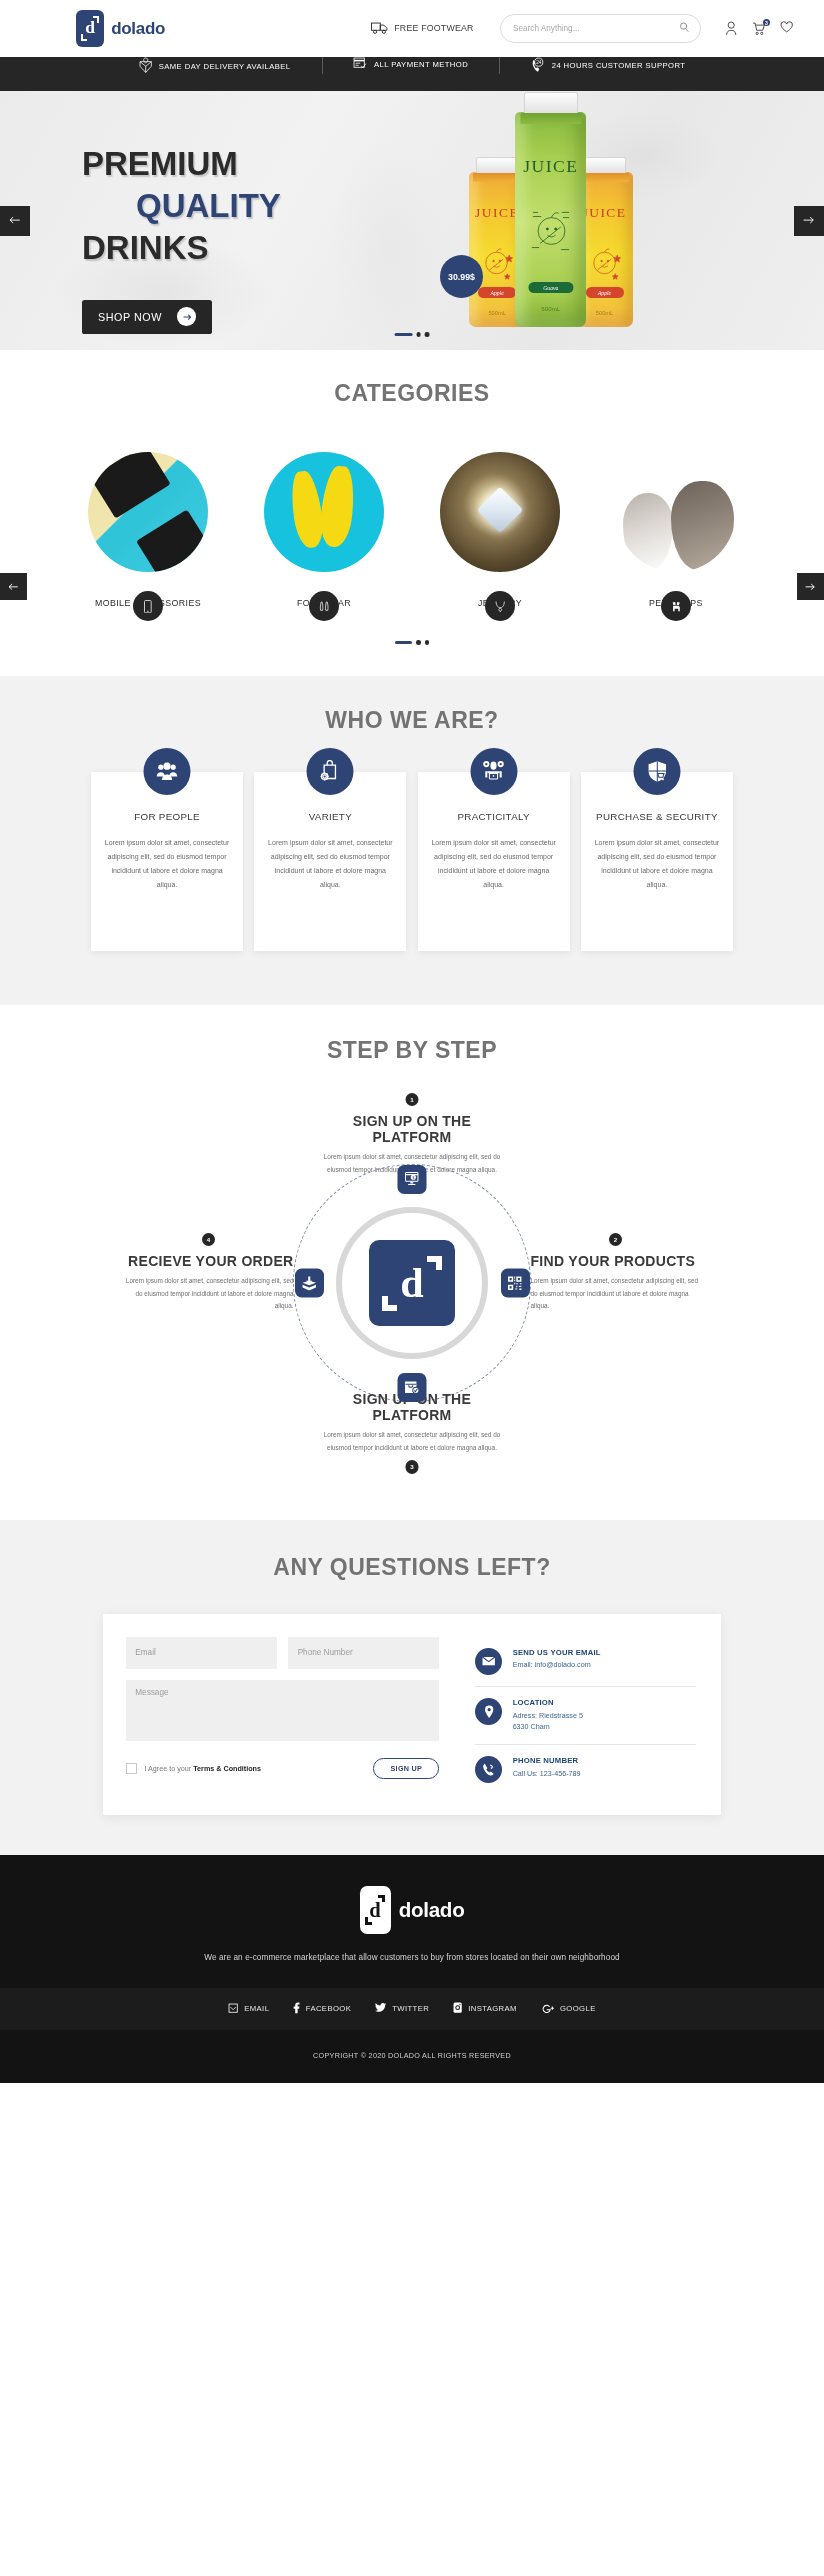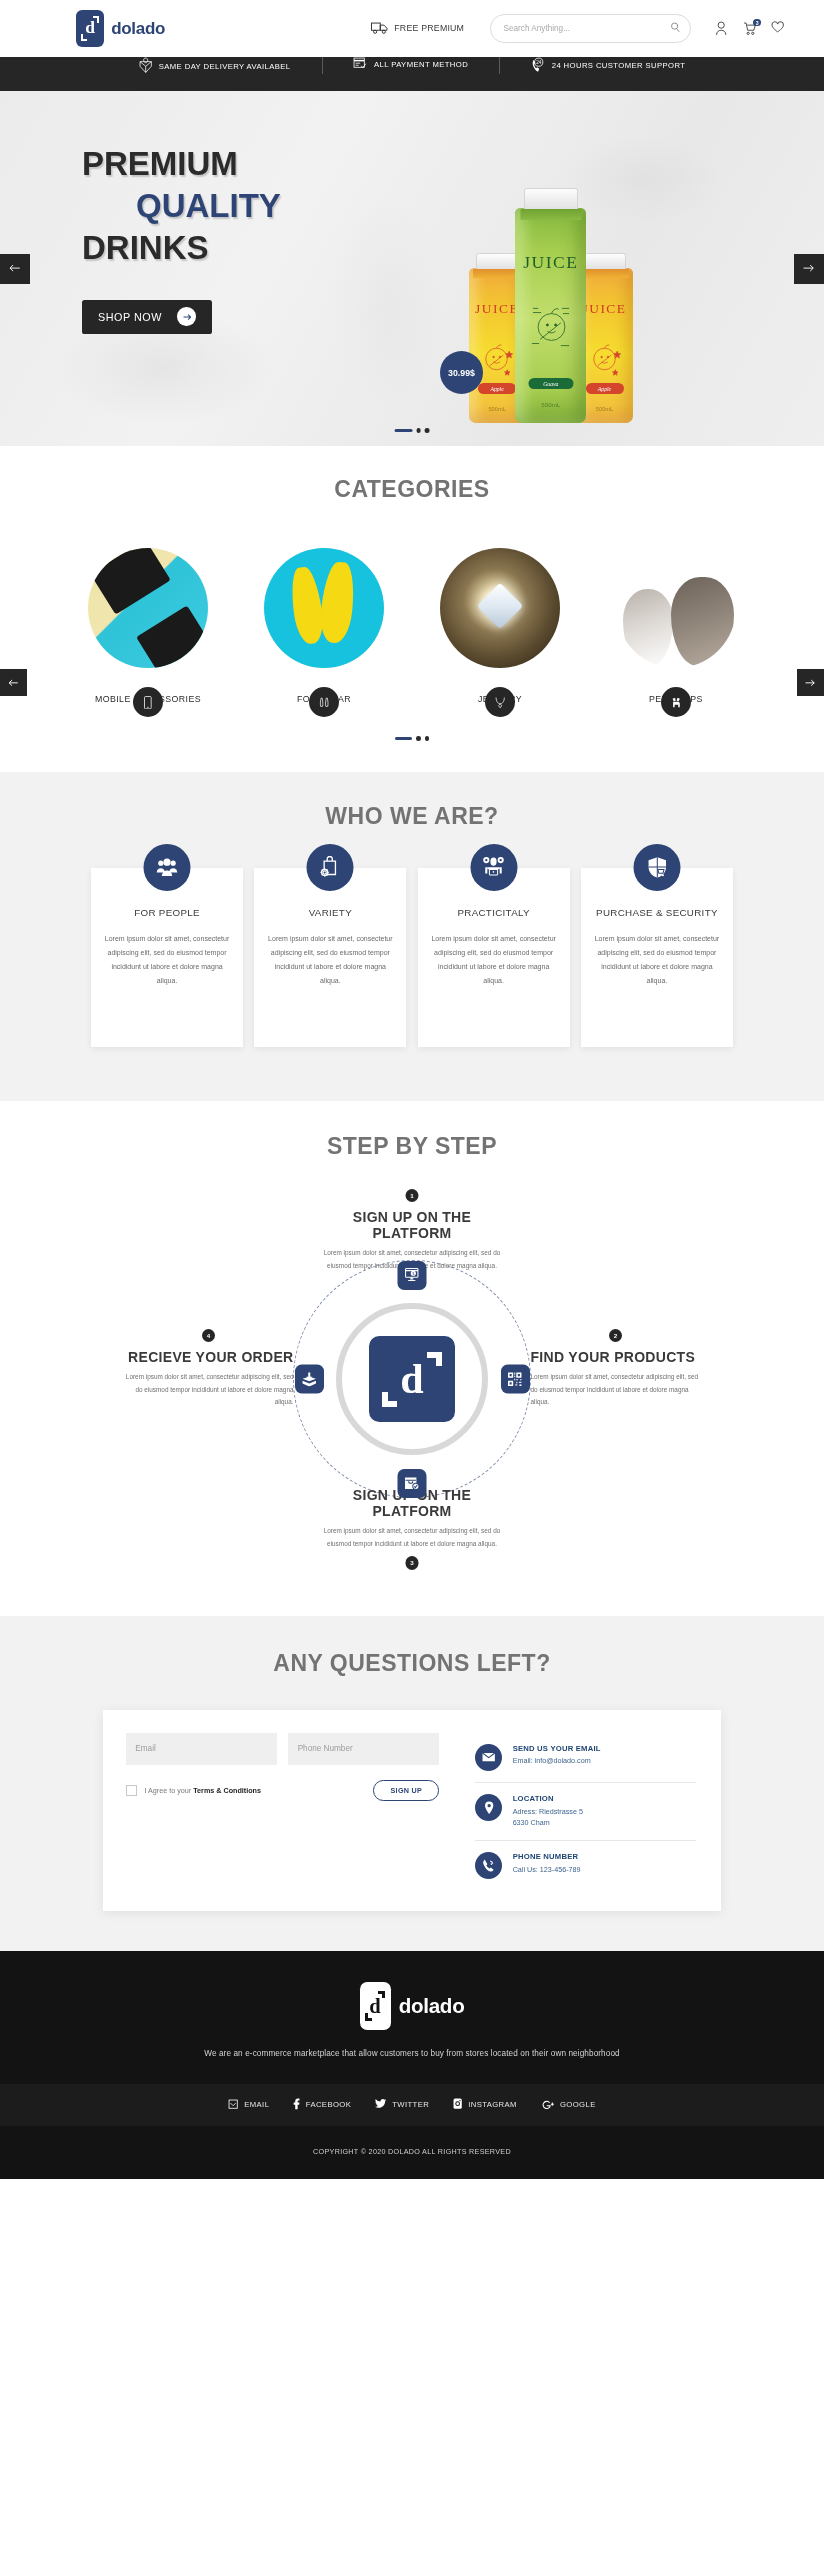--- a/index.html
+++ b/index.html
@@ -78,21 +78,21 @@
     height: 34px; background: #262626;
     display: flex; align-items: flex-start; justify-content: center;
     gap: 1px;
   }
   .tb-item { display: flex; align-items: center; gap: 6.7px; color: #fff; }
   .tb-item .label { font-size: 7.7px; letter-spacing: 0.4px; font-weight: 400; }
   .tb-div { width: 0.5px; height: 16.5px; background: #5a5a5a; margin: 0 30px; }
 
   
   .hero {
-    height: 355px; position: relative; overflow: hidden;
+    height: 259px; position: relative; overflow: hidden;
     background: linear-gradient(120deg, #ebebeb 0%, #f2f2f2 35%, #e8e8e8 70%, #efefef 100%);
     padding-left: 40px;
   }
   .hero::after {
     content: ""; position: absolute; inset: 0;
     background:
       radial-gradient(ellipse 155px 82px at 20% 78%, rgba(150,150,150,.13), transparent 70%),
       radial-gradient(ellipse 113px 62px at 78% 25%, rgba(160,160,160,.10), transparent 70%),
       radial-gradient(ellipse 82px 155px at 47% 60%, rgba(170,170,170,.08), transparent 70%);
     pointer-events: none;
@@ -427,21 +427,21 @@
 
   <div class="shipping-wrap">
     <span>
       <svg width="17.5" height="13.4" viewBox="0 0 34 26" fill="none" stroke="#2b2b2b" stroke-width="1.8">
         <rect x="1" y="4" width="17" height="14"></rect>
           <path d="M18 8h7l6 6v4h-13z"></path>
         <circle cx="8" cy="21" r="3"></circle>
           <circle cx="25" cy="21" r="3"></circle>
       </svg>
     </span>
-    <span class="shipping-label">FREE PREMIUM</span>
+    <span class="shipping-label">FREE FOOTWEAR</span>
   </div>
 
   <div class="search-box">
     <input type="text" placeholder="Search Anything..." style="">
     <span>
       <svg width="10.3" height="10.3" viewBox="0 0 20 20" fill="none" stroke="#777" stroke-width="1.6">
         <circle cx="9" cy="8" r="6"></circle>
           <path d="M13 13l5 6"></path>
       </svg>
     </span>
@@ -826,20 +826,21 @@
   <div class="section-title">ANY QUESTIONS LEFT?</div>
 
   <div class="form-card">
     <div class="form-left">
 
       <div class="field-grid">
         <input class="fld" placeholder="Email" style="">
         <input class="fld" placeholder="Phone Number" style="">
       </div>
 
+      <textarea class="msg" placeholder="Message" style=""></textarea>
 
       <div class="form-bottom">
         <div class="agree">
           <span class="chk"></span>
           <span class="agree-txt">
             <span>I Agree to your </span><b>Terms &amp; Conditions</b>
           </span>
         </div>
         <button class="signup-btn">SIGN UP</button>
       </div>

